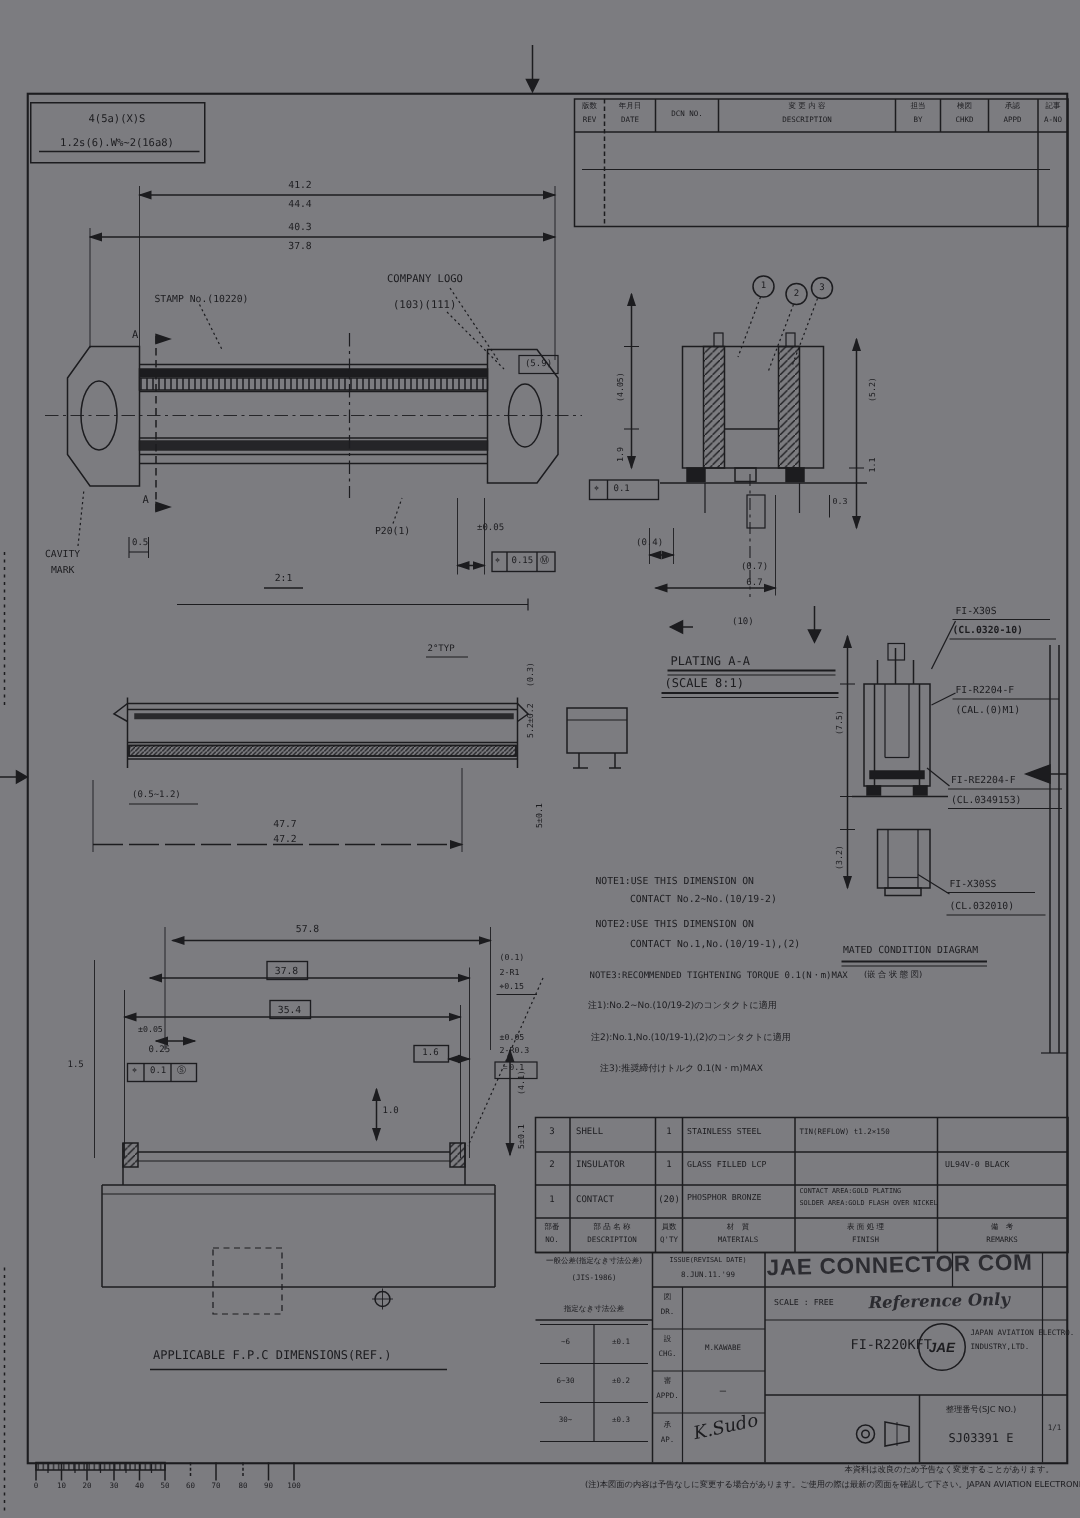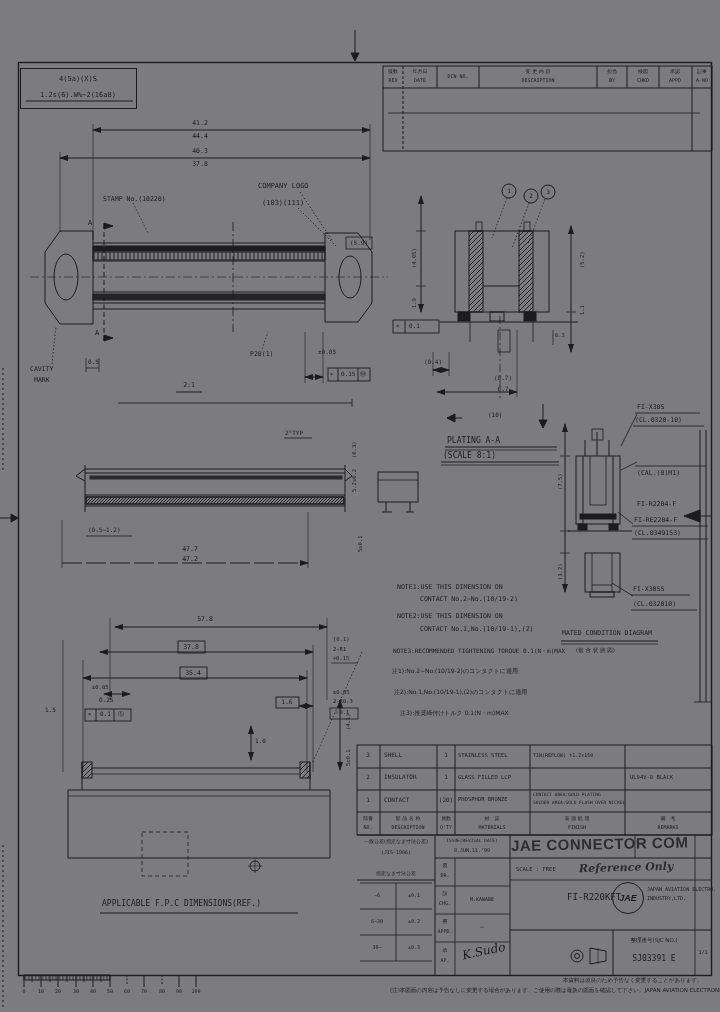--- a/index.html
+++ b/index.html
@@ -382,22 +382,22 @@
 <span class="t f55 rot" style="left:358px;top:552px;">5±0.1</span>
 <span class="t f6" style="left:88px;top:527px;">(0.5~1.2)</span>
 <span class="t f65 tc" style="left:190px;top:546px;">47.7</span>
 <span class="t f65 tc" style="left:190px;top:556px;">47.2</span>
 
 <span class="t f8" style="left:447px;top:437px;">PLATING A-A</span>
 <span class="t f8" style="left:443px;top:452px;">(SCALE 8:1)</span>
 <span class="t f6" style="left:488px;top:412px;">(10)</span>
 
 <span class="t f65" style="left:637px;top:404px;">FI-X30S</span>
-<span class="t f65" style="left:635px;top:417px;">(CL.0320-10)</span>
-<span class="t f65" style="left:637px;top:457px;margin-top:44px;">FI-R2204-F</span>
+<span class="t f65" style="left:635px;top:417px;font-weight:bold;">(CL.0320-10)</span>
+<span class="t f65" style="left:637px;top:457px;">FI-R2204-F</span>
 <span class="t f65" style="left:637px;top:470px;">(CAL.(0)M1)</span>
 <span class="t f65" style="left:634px;top:517px;">FI-RE2204-F</span>
 <span class="t f65" style="left:634px;top:530px;text-align:right;">(CL.0349153)</span>
 <span class="t f65" style="left:633px;top:586px;">FI-X30SS</span>
 <span class="t f65" style="left:633px;top:601px;">(CL.032010)</span>
 <span class="t f55 rot" style="left:558px;top:490px;">(7.5)</span>
 <span class="t f55 rot" style="left:558px;top:580px;">(3.2)</span>
 <span class="t f65" style="left:562px;top:630px;">MATED CONDITION DIAGRAM</span>
 <span class="t jp f55" style="left:576px;top:648px;">(嵌 合 状 態 図)</span>
 

